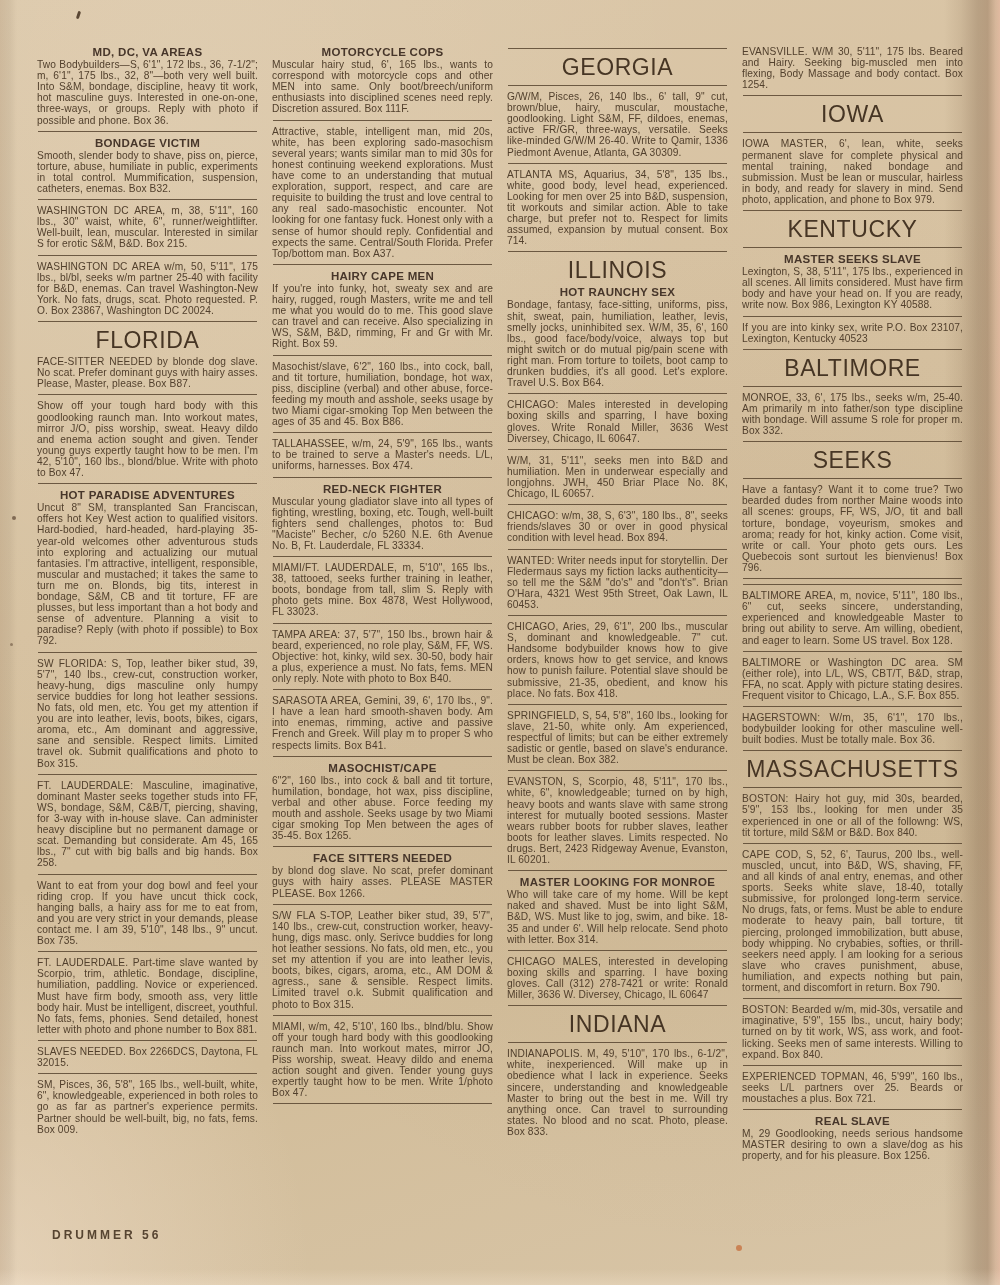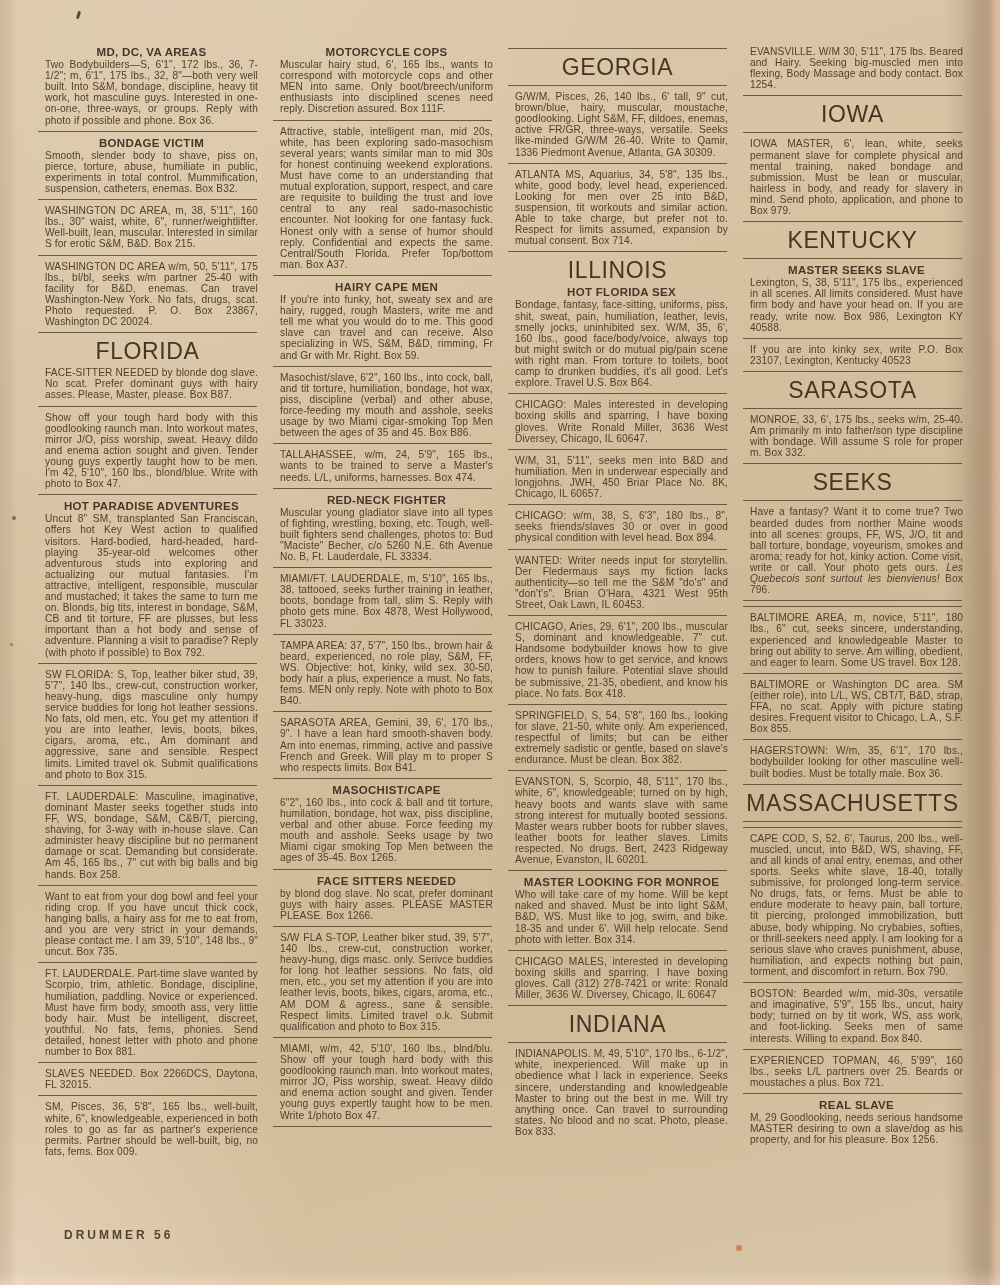--- a/index.html
+++ b/index.html
@@ -37,34 +37,34 @@
   }
   .col{width:221px;flex:none;}
 
   .rule{border-top:1.6px solid rgba(88,69,48,0.85);margin:4px 1px 5px 1px;height:0;}
 
   h2.state{
     margin:3px 0 2px 0;text-align:center;
     font-size:23px;font-weight:normal;letter-spacing:.6px;
     color:#463524;white-space:nowrap;
   }
-  .ad{margin:2px 0 5px 8px;}
+  .ad{margin:2px 0 5px 0;}
   h3.ad-h{
     margin:0 0 1px 0;text-align:center;
     font-size:11.5px;font-weight:bold;letter-spacing:.3px;color:#47362a;
   }
   p.ad-t{
     margin:0;font-size:10.2px;line-height:1.09;
     text-align:justify;letter-spacing:.12px;
     color:#52402d;
   }
-  .it{font-style:italic;}
+  .it{}
 
   #footer{
-    position:absolute;left:64px;top:1228px;
+    position:absolute;left:52px;top:1228px;
     font-size:12px;font-weight:600;letter-spacing:3px;color:#564431;
   }
 </style>
 </head>
 <body>
 
 <div id="page">
   <div class="edge-left"></div>
   <div class="edge-right"></div>
   <div class="edge-bottom"></div>
@@ -197,21 +197,21 @@
         <div class="ad">
           <p class="ad-t">G/W/M, Pisces, 26, 140 lbs., 6' tall, 9" cut, brown/blue, hairy, muscular, moustache, goodlooking. Light S&amp;M, FF, dildoes, enemas, active FR/GR, three-ways, versatile. Seeks like-minded G/W/M 26-40. Write to Qamir, 1336 Piedmont Avenue, Atlanta, GA 30309.</p>
         </div>
         <div class="rule"></div>
         <div class="ad">
           <p class="ad-t">ATLANTA MS, Aquarius, 34, 5'8", 135 lbs., white, good body, level head, experienced. Looking for men over 25 into B&amp;D, suspension, tit workouts and similar action. Able to take charge, but prefer not to. Respect for limits assumed, expansion by mutual consent. Box 714.</p>
         </div>
         <div class="rule"></div>
         <h2 class="state">ILLINOIS</h2>
         <div class="ad">
-          <h3 class="ad-h">HOT FLORIDA SEX</h3>
+          <h3 class="ad-h">HOT RAUNCHY SEX</h3>
           <p class="ad-t">Bondage, fantasy, face-sitting, uniforms, piss, shit, sweat, pain, humiliation, leather, levis, smelly jocks, uninhibited sex. W/M, 35, 6', 160 lbs., good face/body/voice, always top but might switch or do mutual pig/pain scene with right man. From torture to toilets, boot camp to drunken buddies, it's all good. Let's explore. Travel U.S. Box B64.</p>
         </div>
         <div class="rule"></div>
         <div class="ad">
           <p class="ad-t">CHICAGO: Males interested in developing boxing skills and sparring, I have boxing gloves. Write Ronald Miller, 3636 West Diversey, Chicago, IL 60647.</p>
         </div>
         <div class="rule"></div>
         <div class="ad">
           <p class="ad-t">W/M, 31, 5'11", seeks men into B&amp;D and humiliation. Men in underwear especially and longjohns. JWH, 450 Briar Place No. 8K, Chicago, IL 60657.</p>
         </div>
@@ -266,21 +266,21 @@
         <div class="rule"></div>
         <div class="ad">
           <h3 class="ad-h">MASTER SEEKS SLAVE</h3>
           <p class="ad-t">Lexington, S, 38, 5'11", 175 lbs., experienced in all scenes. All limits considered. Must have firm body and have your head on. If you are ready, write now. Box 986, Lexington KY 40588.</p>
         </div>
         <div class="rule"></div>
         <div class="ad">
           <p class="ad-t">If you are into kinky sex, write P.O. Box 23107, Lexington, Kentucky 40523</p>
         </div>
         <div class="rule"></div>
-        <h2 class="state">SARASOTA</h2>
+        <h2 class="state">BALTIMORE</h2>
         <div class="rule"></div>
         <div class="ad">
           <p class="ad-t">MONROE, 33, 6', 175 lbs., seeks w/m, 25-40. Am primarily m into father/son type discipline with bondage. Will assume S role for proper m. Box 332.</p>
         </div>
         <div class="rule"></div>
         <h2 class="state">SEEKS</h2>
         <div class="rule"></div>
         <div class="ad">
           <p class="ad-t"><span>Have a fantasy? Want it to come true? Two bearded dudes from norther Maine woods into all scenes: groups, FF, WS, J/O, tit and ball torture, bondage, voyeurism, smokes and aroma; ready for hot, kinky action. Come visit, write or call. Your photo gets ours. </span><span class="it">Les Quebecois sont surtout les bienvienus!</span><span> Box 796.</span></p>
         </div>
@@ -293,20 +293,23 @@
         <div class="ad">
           <p class="ad-t">BALTIMORE or Washington DC area. SM (either role), into L/L, WS, CBT/T, B&amp;D, strap, FFA, no scat. Apply with picture stating desires. Frequent visitor to Chicago, L.A., S.F. Box 855.</p>
         </div>
         <div class="rule"></div>
         <div class="ad">
           <p class="ad-t">HAGERSTOWN: W/m, 35, 6'1", 170 lbs., bodybuilder looking for other masculine well-built bodies. Must be totally male. Box 36.</p>
         </div>
         <div class="rule"></div>
         <h2 class="state">MASSACHUSETTS</h2>
         <div class="rule"></div>
+        <div class="ad">
+          <p class="ad-t">BOSTON: Hairy hot guy, mid 30s, bearded, 5'9", 153 lbs., looking for men under 35 experienced in one or all of the followng: WS, tit torture, mild S&amp;M or B&amp;D. Box 840.</p>
+        </div>
         <div class="rule"></div>
         <div class="ad">
           <p class="ad-t">CAPE COD, S, 52, 6', Taurus, 200 lbs., well-muscled, uncut, into B&amp;D, WS, shaving, FF, and all kinds of anal entry, enemas, and other sports. Seeks white slave, 18-40, totally submissive, for prolonged long-term service. No drugs, fats, or fems. Must be able to endure moderate to heavy pain, ball torture, tit piercing, prolonged immobilization, butt abuse, body whipping. No crybabies, softies, or thrill-seekers need apply. I am looking for a serious slave who craves punishment, abuse, humiliation, and expects nothing but pain, torment, and discomfort in return. Box 790.</p>
         </div>
         <div class="rule"></div>
         <div class="ad">
           <p class="ad-t">BOSTON: Bearded w/m, mid-30s, versatile and imaginative, 5'9", 155 lbs., uncut, hairy body; turned on by tit work, WS, ass work, and foot-licking. Seeks men of same interests. Willing to expand. Box 840.</p>
         </div>
         <div class="rule"></div>
         <div class="ad">

